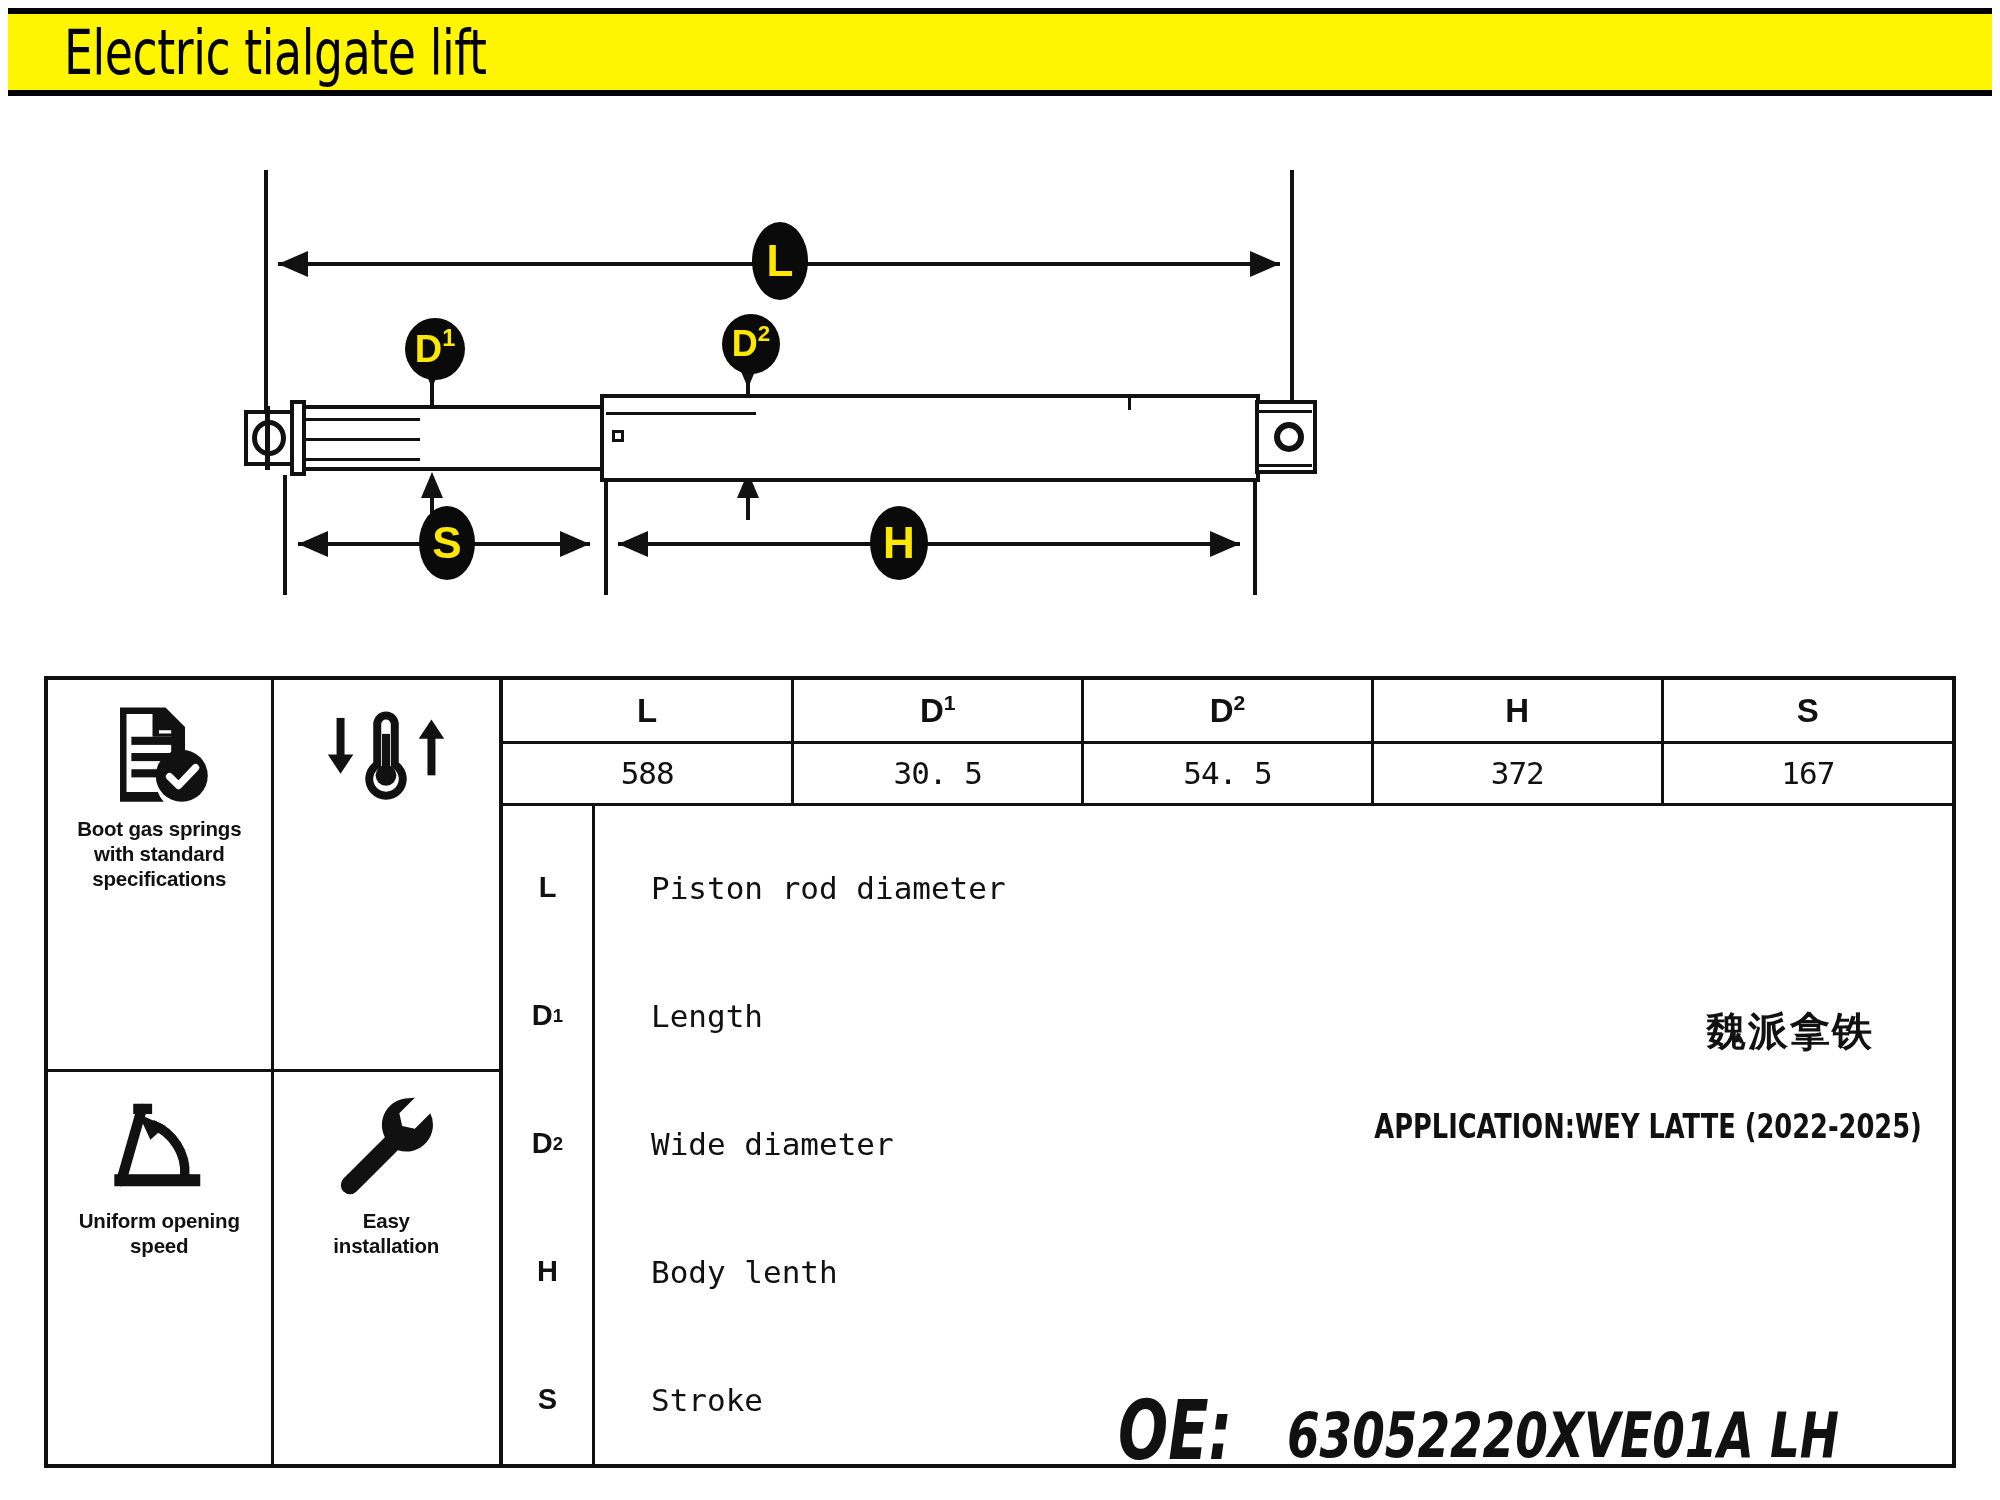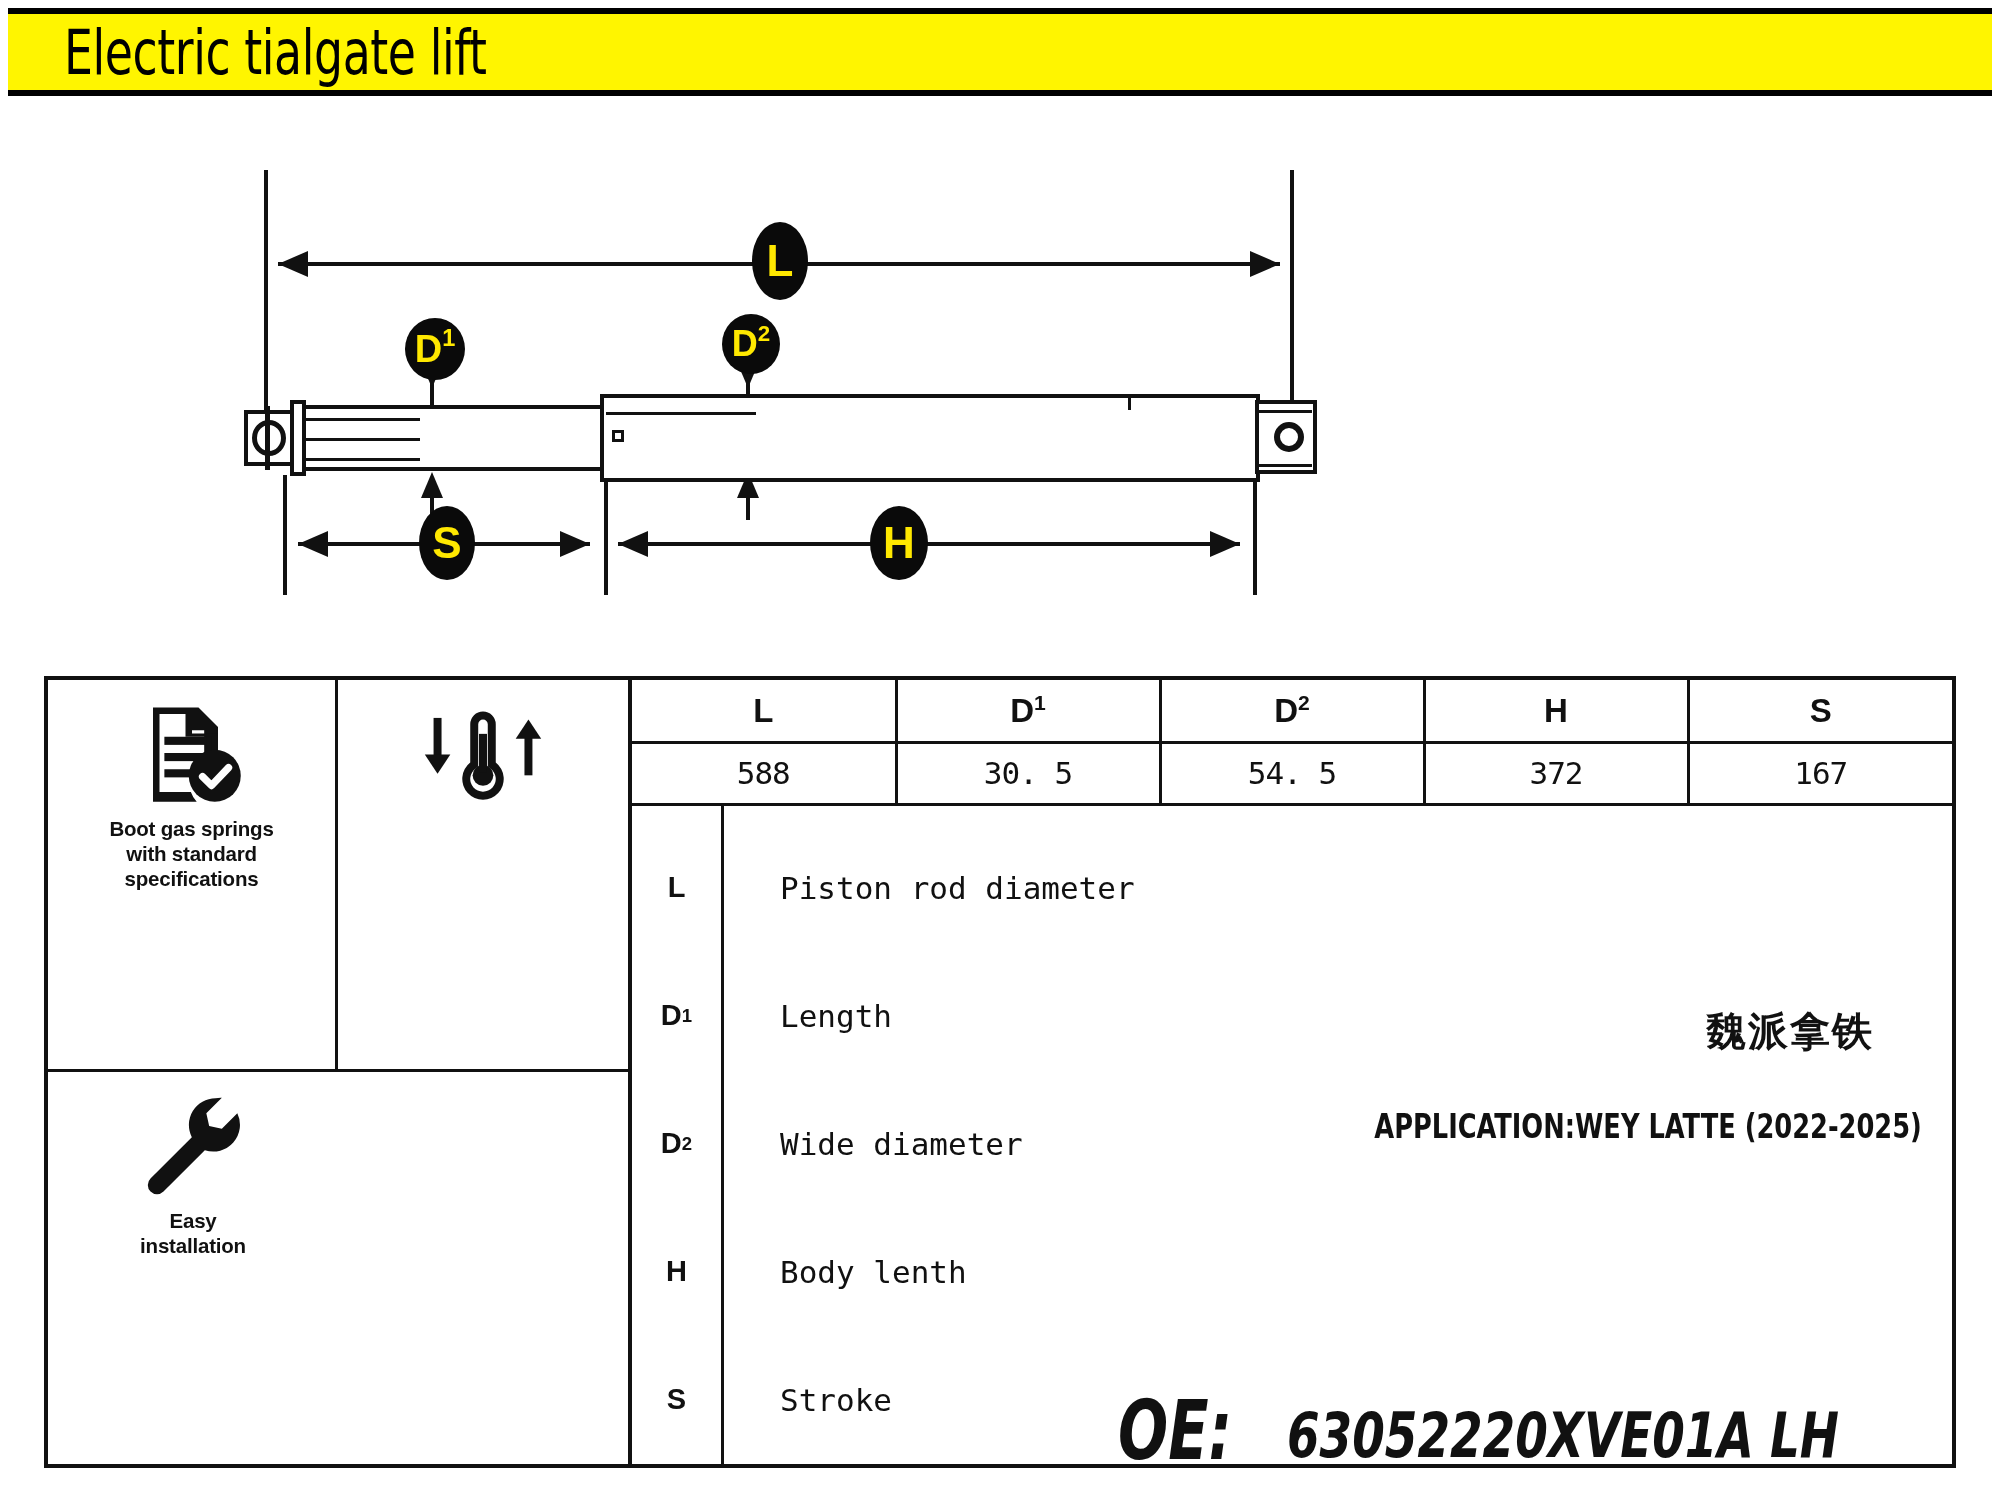--- a/index.html
+++ b/index.html
@@ -79,21 +79,21 @@
   .thin-line{ position:absolute; background:#111; height:3px; }
 
   
   #bottom-panel{
     position:absolute; left:44px; top:676px;
     width:1912px; height:792px;
     border:4px solid #111;
     display:flex;
   }
   #features{
-    width:584px; height:100%;
+    width:455px; height:100%;
     display:flex; flex-wrap:wrap;
     border-right:4px solid #111;
   }
   .feature-cell{
     width:50%; height:50%;
     display:flex; flex-direction:column;
     align-items:center; justify-content:flex-start;
     padding:14px 6px 6px 6px;
     position:relative;
   }
@@ -307,20 +307,33 @@
           <path d="M37 6a8 8 0 0 0-8 8v24a13 13 0 1 0 16 0V14a8 8 0 0 0-8-8zm0 5a3 3 0 0 1 3 3v26.5l1.6 1.2a8 8 0 1 1-9.2 0l1.6-1.2V14a3 3 0 0 1 3-3z"></path>
           <circle cx="37" cy="46" r="6.5"></circle>
           <rect x="34.5" y="20" width="5" height="24"></rect>
 
           <rect x="63" y="18" width="5" height="28"></rect>
           <path d="M57.5 23 L65.5 11 L73.5 23 Z"></path>
         </svg>
       </div>
     </div>
 
+    <div class="feature-cell b-right">
+      <div class="feature-icon">
+        <svg width="110" height="100" viewBox="0 0 64 58" fill="none" stroke="#111">
+          <rect x="6" y="46" width="50" height="7" fill="#111" stroke="none"></rect>
+          <path d="M10 50 L22 8" stroke-width="6" stroke-linecap="round"></path>
+          <rect x="17" y="5" width="11" height="6" fill="#111" stroke="none"></rect>
+          <path d="M47 47 A30 30 0 0 0 28 17" stroke-width="5.5" fill="none"></path>
+          <path d="M20 11 L36 18 L27 26 Z" fill="#111" stroke="none"></path>
+        </svg>
+      </div>
+      <div class="feature-label" style="white-space:pre-line;">Uniform opening
+speed</div>
+    </div>
 
     <div class="feature-cell">
       <div class="feature-icon">
         <svg width="104" height="100" viewBox="0 0 62 60" fill="#111">
           <path d="M44.5 2a16 16 0 0 0-14.2 23.3L5.5 50.1a5.5 5.5 0 0 0 7.8 7.8l24.8-24.8A16 16 0 0 0 57.6 11l-9.3 9.3-7.6-1.7-1.7-7.6L48.3 1.7A16 16 0 0 0 44.5 2z"></path>
         </svg>
       </div>
       <div class="feature-label" style="white-space:pre-line;">Easy
 installation</div>
     </div>

